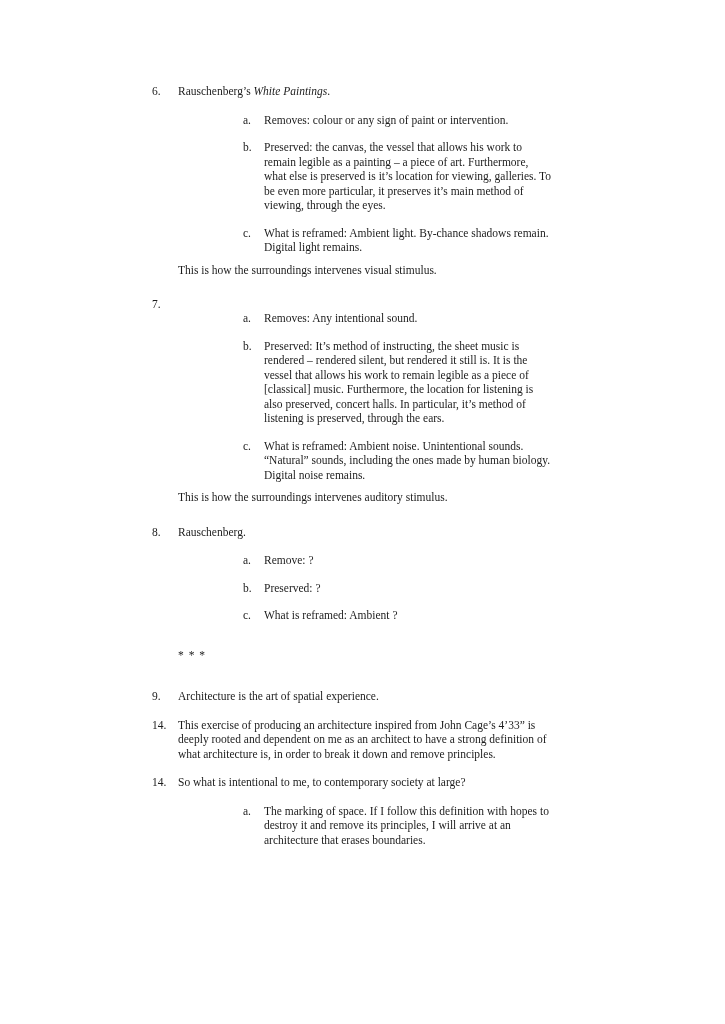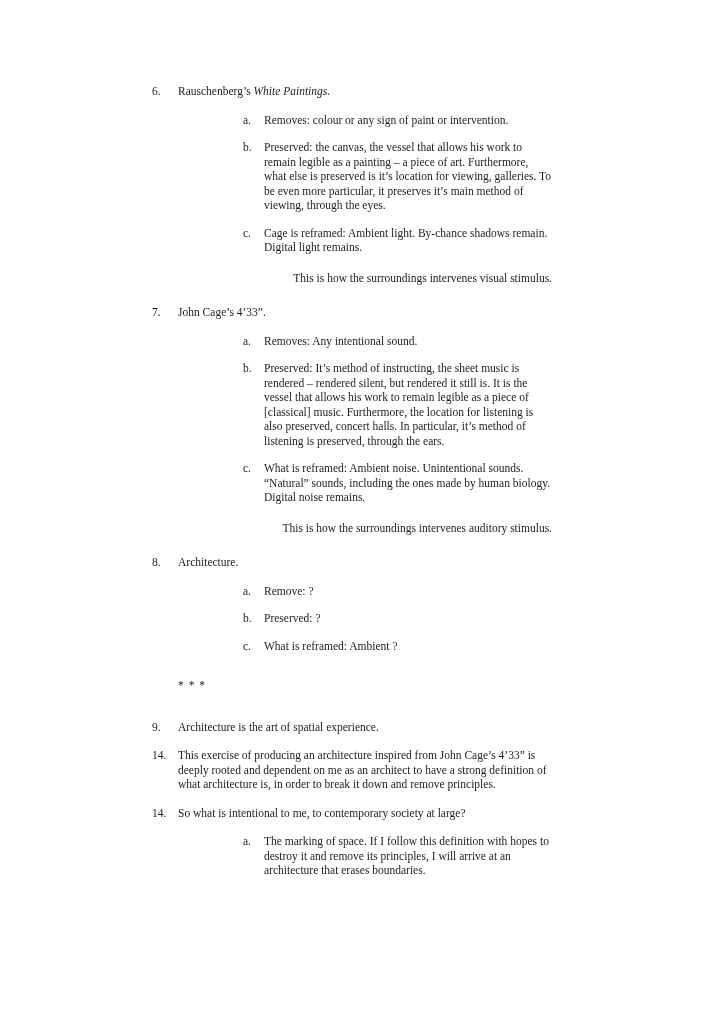--- a/index.html
+++ b/index.html
@@ -22,21 +22,21 @@
   .item { display: flex; margin-bottom: 14px; }
   .num { width: 26px; flex: none; }
   .body { width: 374px; }
   .title { margin: 0; }
   .title i { }
   .subitems { padding-left: 65px; margin-top: 14px; }
   .subitem { display: flex; margin-bottom: 13px; }
   .subitem:last-child { margin-bottom: 0; }
   .letter { width: 21px; flex: none; }
   .subtext { margin: 0; }
-  .note { margin: 16px 0 6px 0; text-align: right; }
+  .note { margin: 8px 0 6px 0; }
   .separator { margin: 25px 0 27px 26px; letter-spacing: 1px; }
 </style>
 </head>
 <body>
 
 <div class="page">
 
   <div class="item">
     <span class="num">6.</span>
     <div class="body">
@@ -45,31 +45,30 @@
         <div class="subitem">
           <span class="letter">a.</span>
           <p class="subtext">Removes: colour or any sign of paint or intervention.</p>
         </div>
         <div class="subitem">
           <span class="letter">b.</span>
           <p class="subtext">Preserved: the canvas, the vessel that allows his work to remain legible as a painting – a piece of art. Furthermore, what else is preserved is it’s location for viewing, galleries. To be even more particular, it preserves it’s main method of viewing, through the eyes.</p>
         </div>
         <div class="subitem">
           <span class="letter">c.</span>
-          <p class="subtext">Cage is reframed: Ambient light. By-chance shadows remain. Digital light remains.</p>
+          <p class="subtext">What is reframed: Ambient light. By-chance shadows remain. Digital light remains.</p>
         </div>
       </div>
       <p class="note">This is how the surroundings intervenes visual stimulus.</p>
     </div>
   </div>
 
   <div class="item">
     <span class="num">7.</span>
     <div class="body">
-      <p class="title">John Cage’s 4’33”.</p>
       <div class="subitems">
         <div class="subitem">
           <span class="letter">a.</span>
           <p class="subtext">Removes: Any intentional sound.</p>
         </div>
         <div class="subitem">
           <span class="letter">b.</span>
           <p class="subtext">Preserved: It’s method of instructing, the sheet music is rendered – rendered silent, but rendered it still is. It is the vessel that allows his work to remain legible as a piece of [classical] music. Furthermore, the location for listening is also preserved, concert halls. In particular, it’s method of listening is preserved, through the ears.</p>
         </div>
         <div class="subitem">
@@ -77,21 +76,21 @@
           <p class="subtext">What is reframed: Ambient noise. Unintentional sounds. “Natural” sounds, including the ones made by human biology. Digital noise remains.</p>
         </div>
       </div>
       <p class="note">This is how the surroundings intervenes auditory stimulus.</p>
     </div>
   </div>
 
   <div class="item">
     <span class="num">8.</span>
     <div class="body">
-      <p class="title">Architecture.</p>
+      <p class="title">Rauschenberg.</p>
       <div class="subitems">
         <div class="subitem">
           <span class="letter">a.</span>
           <p class="subtext">Remove: ?</p>
         </div>
         <div class="subitem">
           <span class="letter">b.</span>
           <p class="subtext">Preserved: ?</p>
         </div>
         <div class="subitem">

